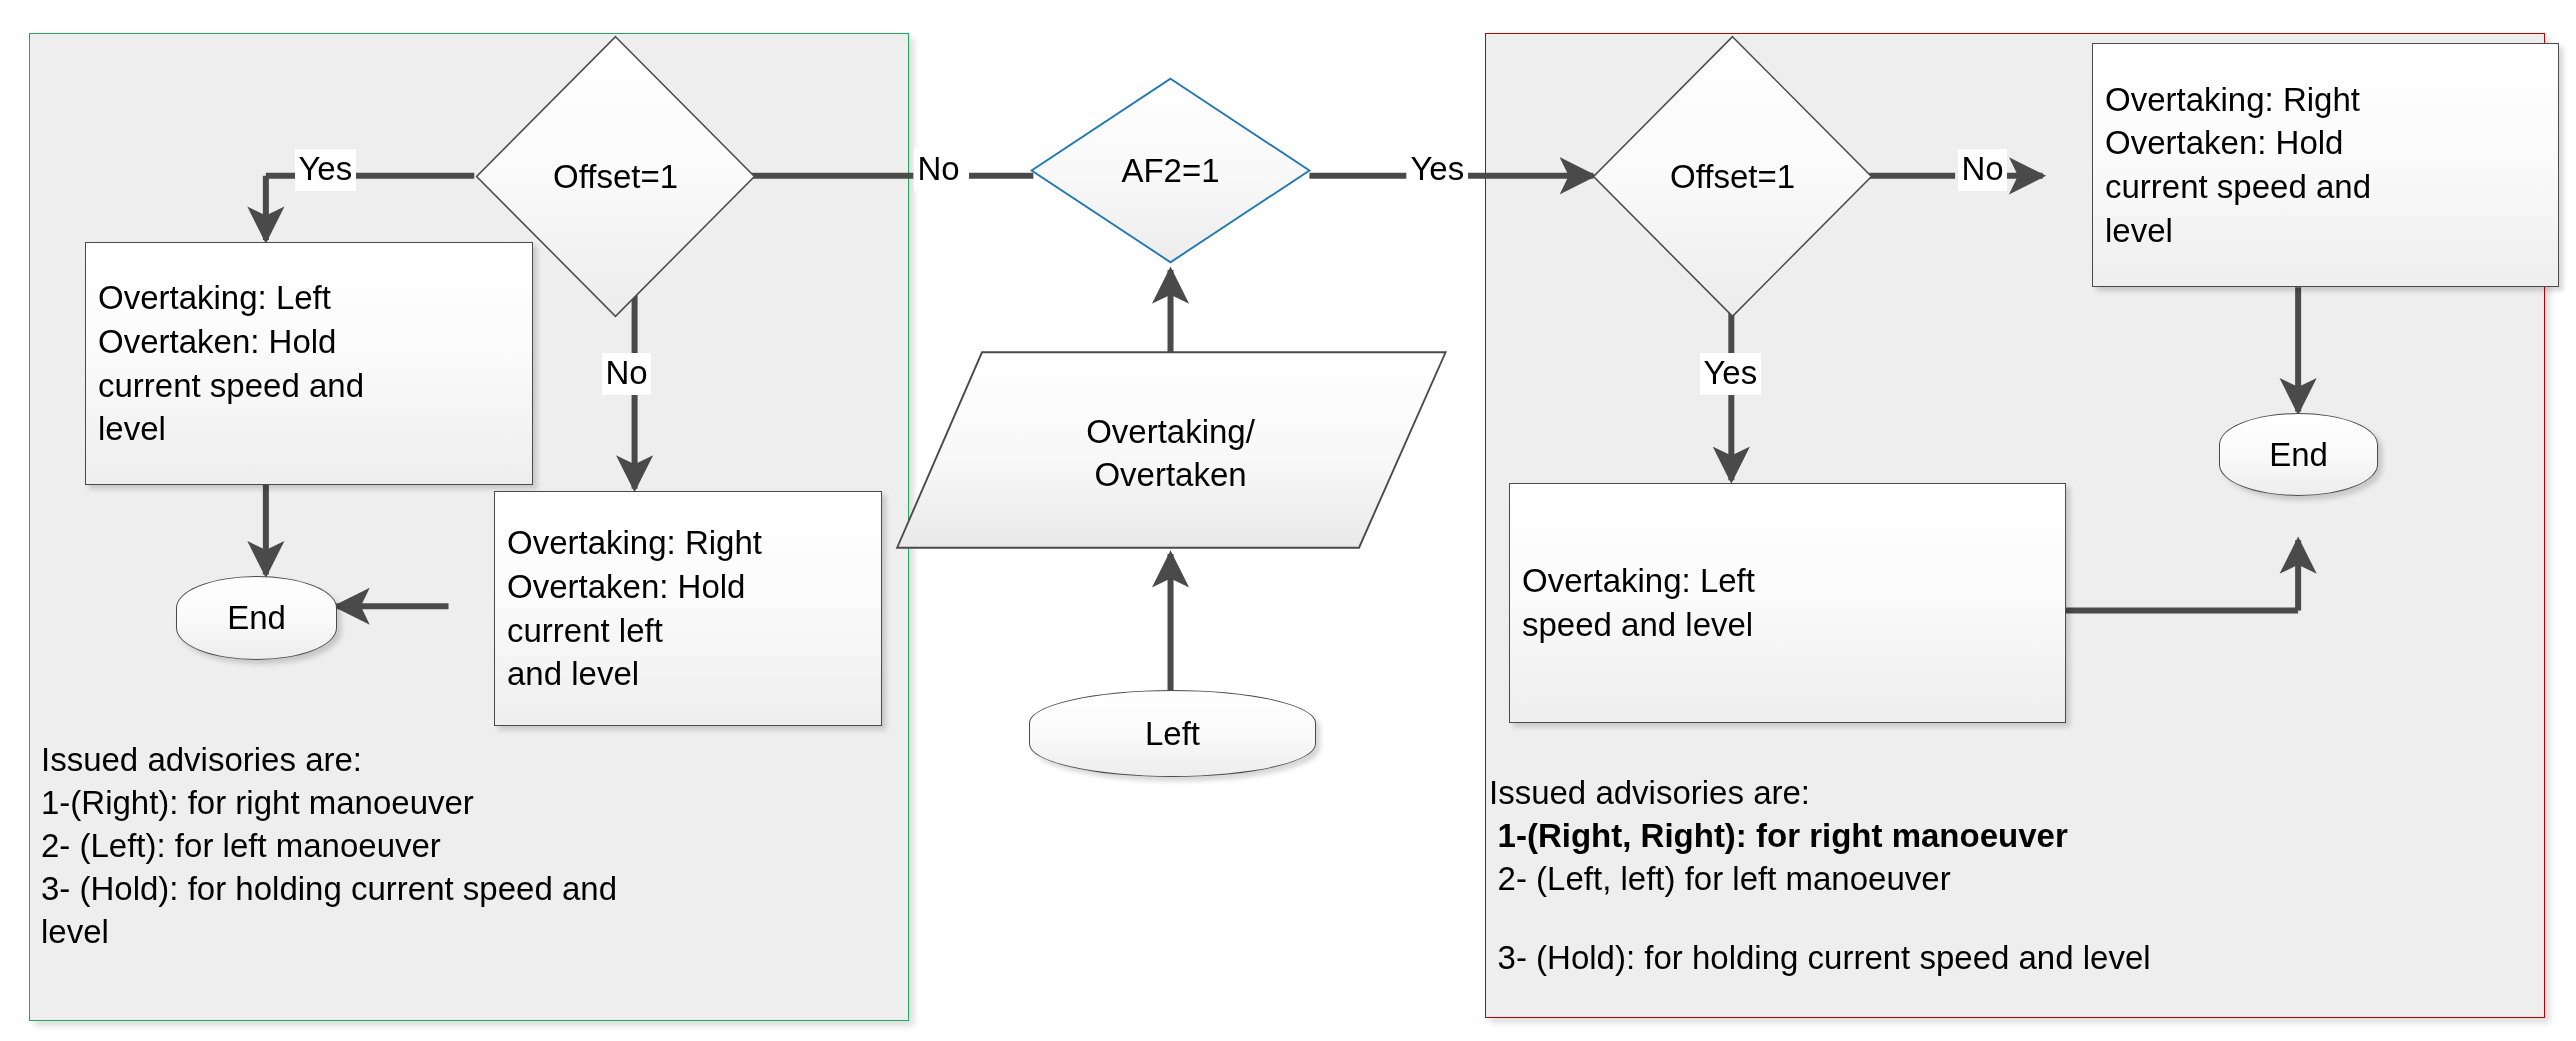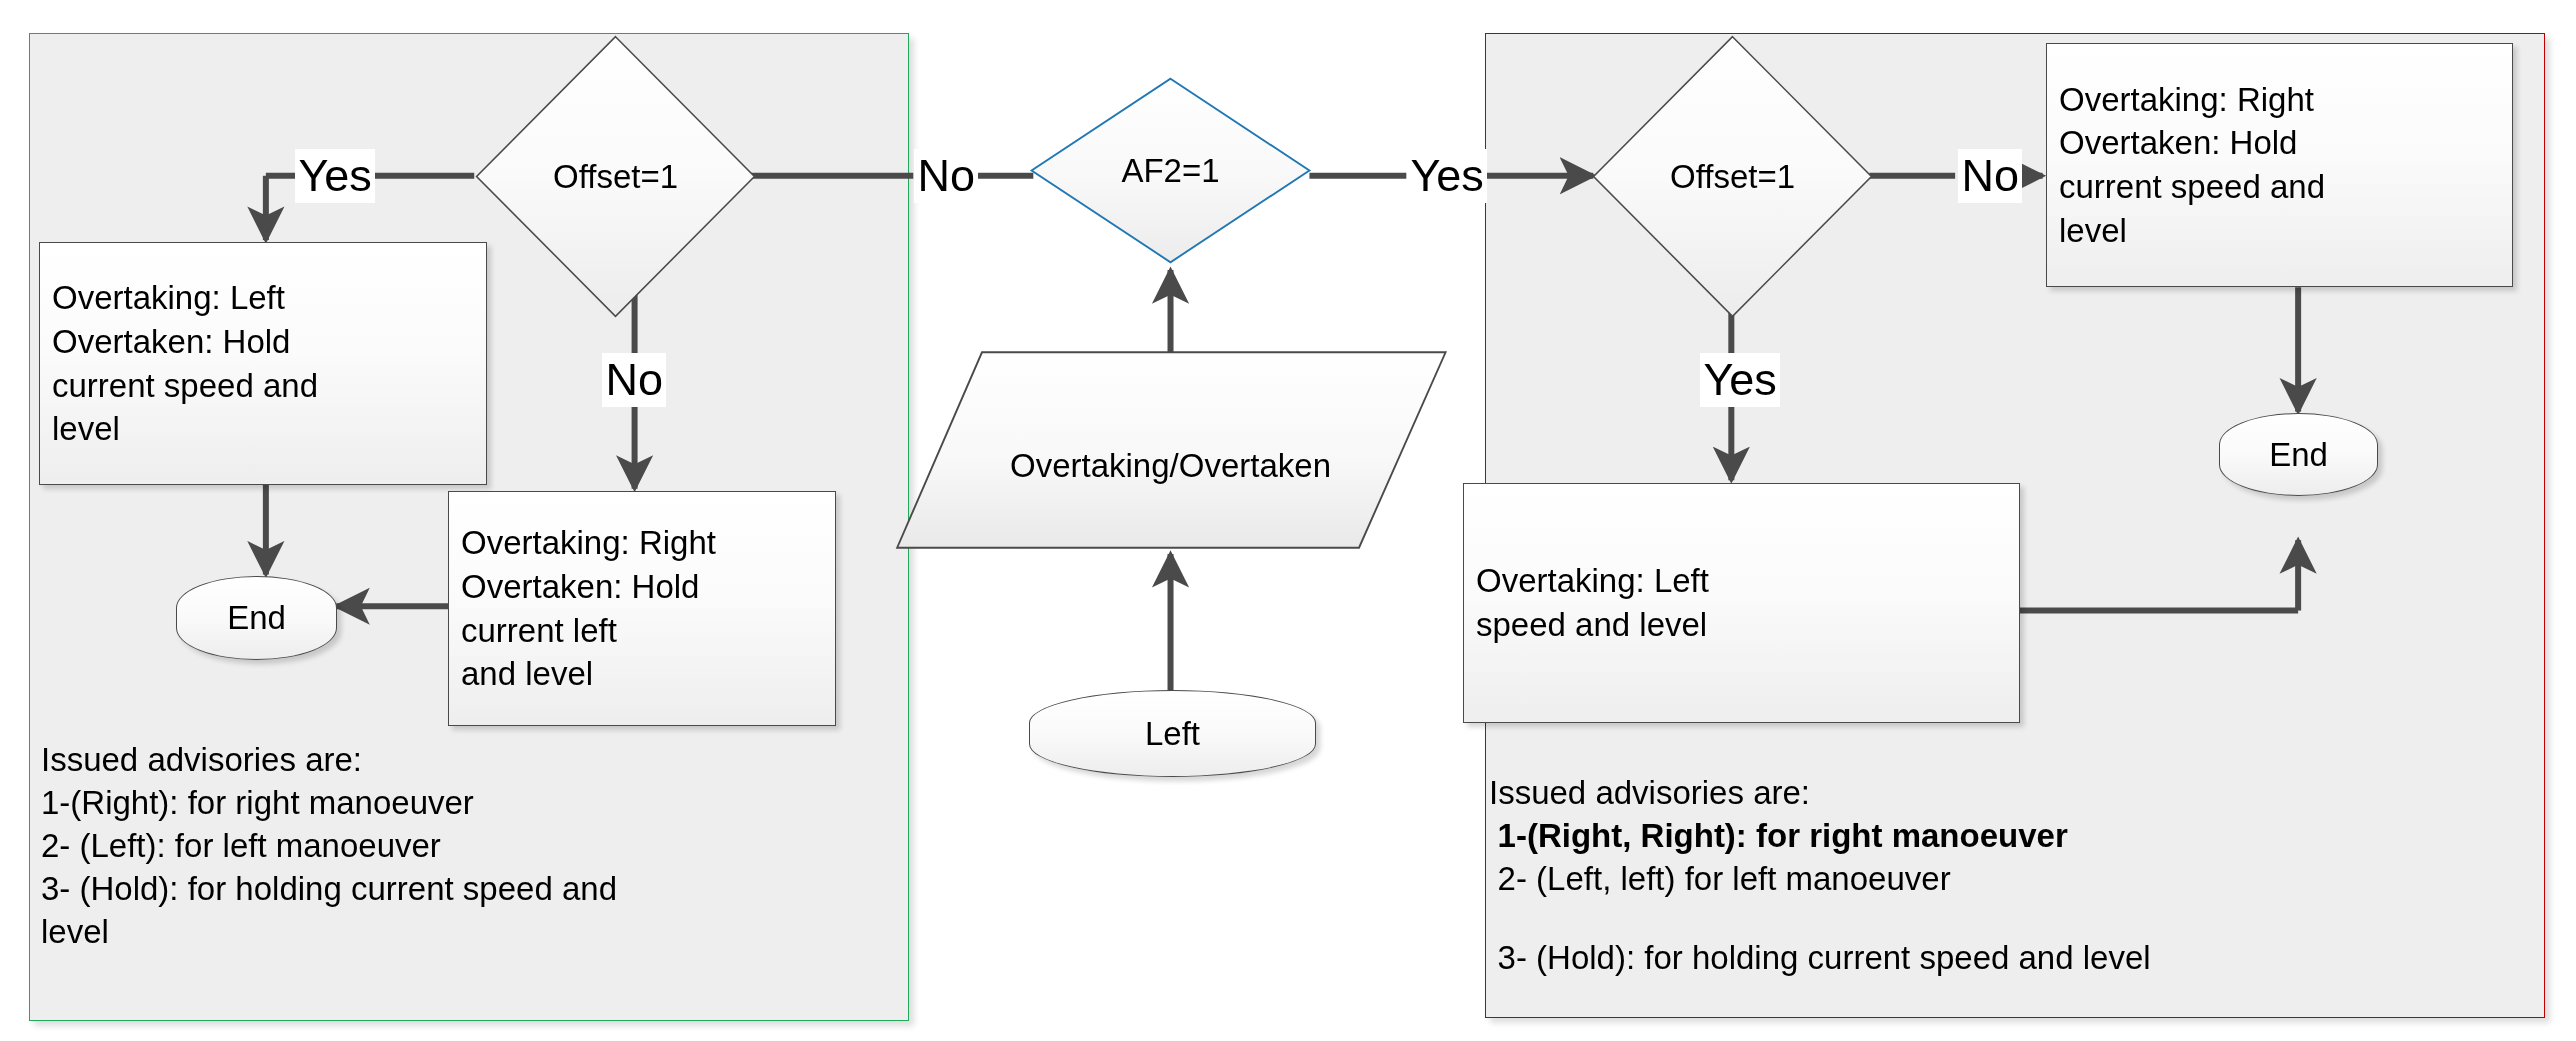--- a/index.html
+++ b/index.html
@@ -39,20 +39,21 @@
     line-height: 1.32;
   }
   .process {
     border: 1.4px solid #4a4a4a;
     background: linear-gradient(to bottom, #ffffff 0%, #fbfbfb 45%, #eeeeee 100%);
     box-shadow: 4.3px 4.3px 5.1px rgba(0,0,0,0.16);
     padding: 5.1px 10.3px 5.1px 12px;
     align-items: flex-start;
     flex-direction: column;
     justify-content: center;
+    margin-left: 46px;
   }
   .process .ln { display: block; white-space: nowrap; }
 
   .terminator {
     border: 1.2px solid #4a4a4a;
     border-radius: 50% / 38%;
     background: linear-gradient(to bottom, #ffffff 0%, #fafafa 50%, #ededed 100%);
     box-shadow: 4.3px 4.3px 5.1px rgba(0,0,0,0.16);
     justify-content: center;
   }
@@ -68,38 +69,38 @@
     justify-content: center;
     font-size: 33px;
     color: #000;
     pointer-events: none;
   }
 
   .para-wrap { position: absolute; }
   .para-wrap svg { position: absolute; left: 0; top: 0; overflow: visible; }
   .para-label {
     position: absolute;
-    left: 0; top: 16px;
+    left: 0; top: 4px;
     width: 100%; height: 100%;
     display: flex;
-    flex-direction: row;
+    flex-direction: column;
     align-items: center;
     justify-content: center;
     font-size: 33px;
     line-height: 1.30;
     color: #000;
     pointer-events: none;
   }
 
   
   .edge-label {
     position: absolute;
     background: #ffffff;
     color: #000000;
-    font-size: 45px;
+    font-size: 33px;
     line-height: 1.05;
     padding: 2.6px 3.4px 4.3px 3.4px;
     white-space: nowrap;
   }
 
   
   .note {
     position: absolute;
     color: #000000;
     font-size: 33px;

